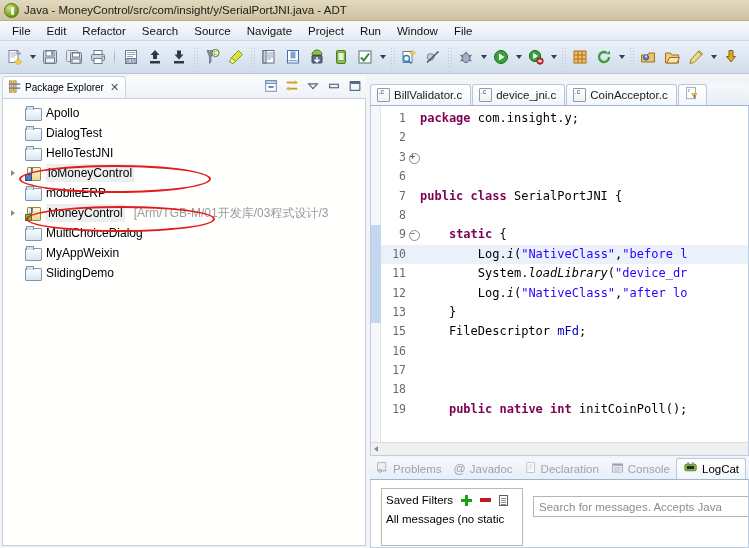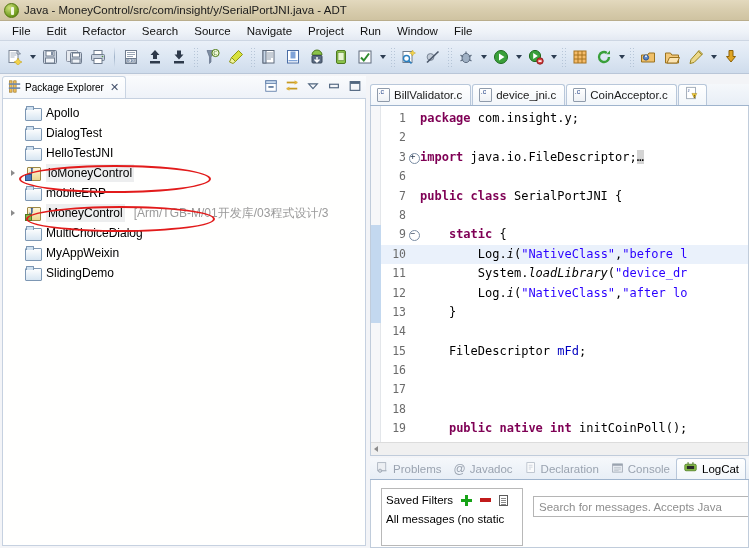--- a/index.html
+++ b/index.html
@@ -744,21 +744,20 @@
 
         <div class="cl">
           <span class="gut">2</span>
           <span class="fold"></span>
           <span class="src"></span>
         </div>
 
         <div class="cl">
           <span class="gut">3</span>
           <span class="fold plus"></span>
-          <span class="src"><span class="kw">import</span> java.io.FileDescriptor;<span class="occ">…</span></span>
         </div>
 
         <div class="cl">
           <span class="gut">6</span>
           <span class="fold"></span>
           <span class="src"></span>
         </div>
 
         <div class="cl">
           <span class="gut">7</span>
@@ -795,25 +794,20 @@
           <span class="fold"></span>
           <span class="src">&nbsp;&nbsp;&nbsp;&nbsp;&nbsp;&nbsp;&nbsp;&nbsp;Log.<span class="stat">i</span>(<span class="str">"NativeClass"</span>,<span class="str">"after lo</span></span>
         </div>
 
         <div class="cl">
           <span class="gut">13</span>
           <span class="fold"></span>
           <span class="src">&nbsp;&nbsp;&nbsp;&nbsp;}</span>
         </div>
 
-        <div class="cl">
-          <span class="gut">14</span>
-          <span class="fold"></span>
-          <span class="src"></span>
-        </div>
 
         <div class="cl">
           <span class="gut">15</span>
           <span class="fold"></span>
           <span class="src">&nbsp;&nbsp;&nbsp;&nbsp;FileDescriptor <span class="fld">mFd</span>;</span>
         </div>
 
         <div class="cl">
           <span class="gut">16</span>
           <span class="fold"></span>

